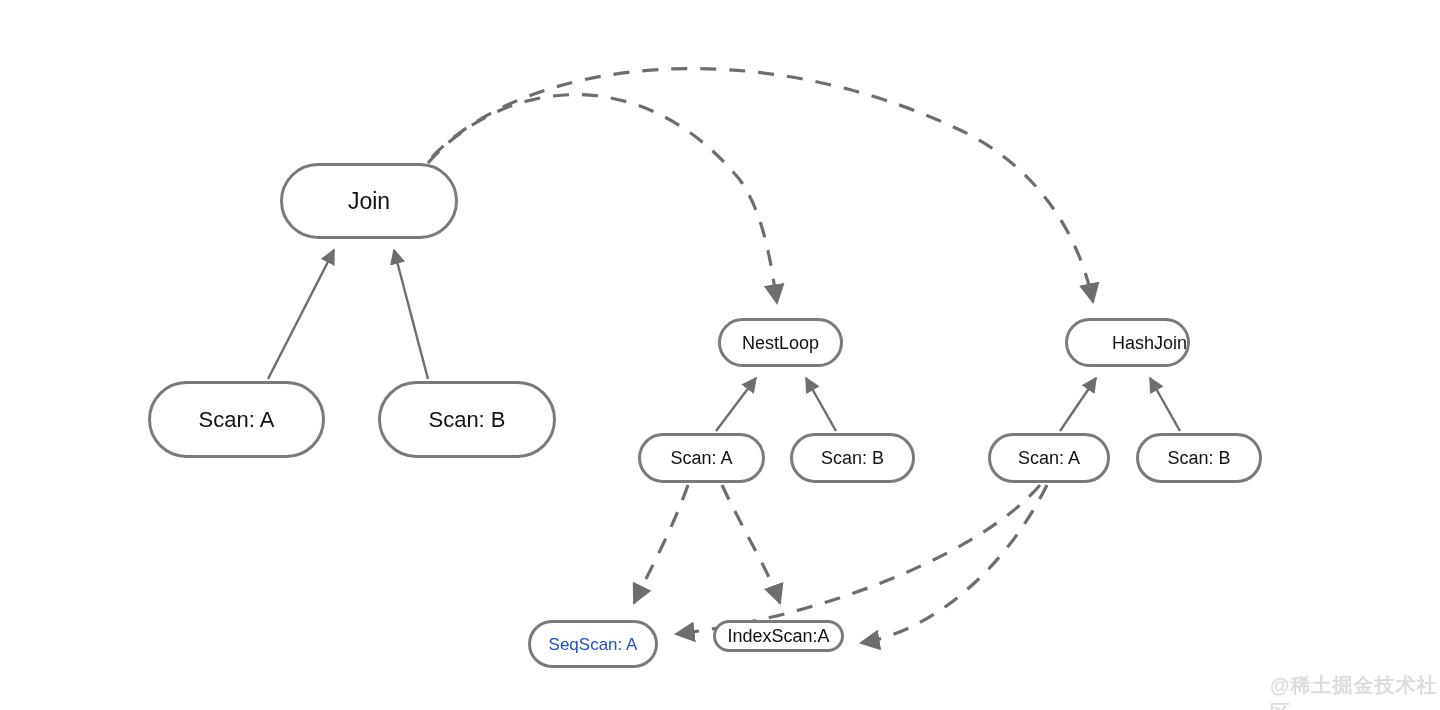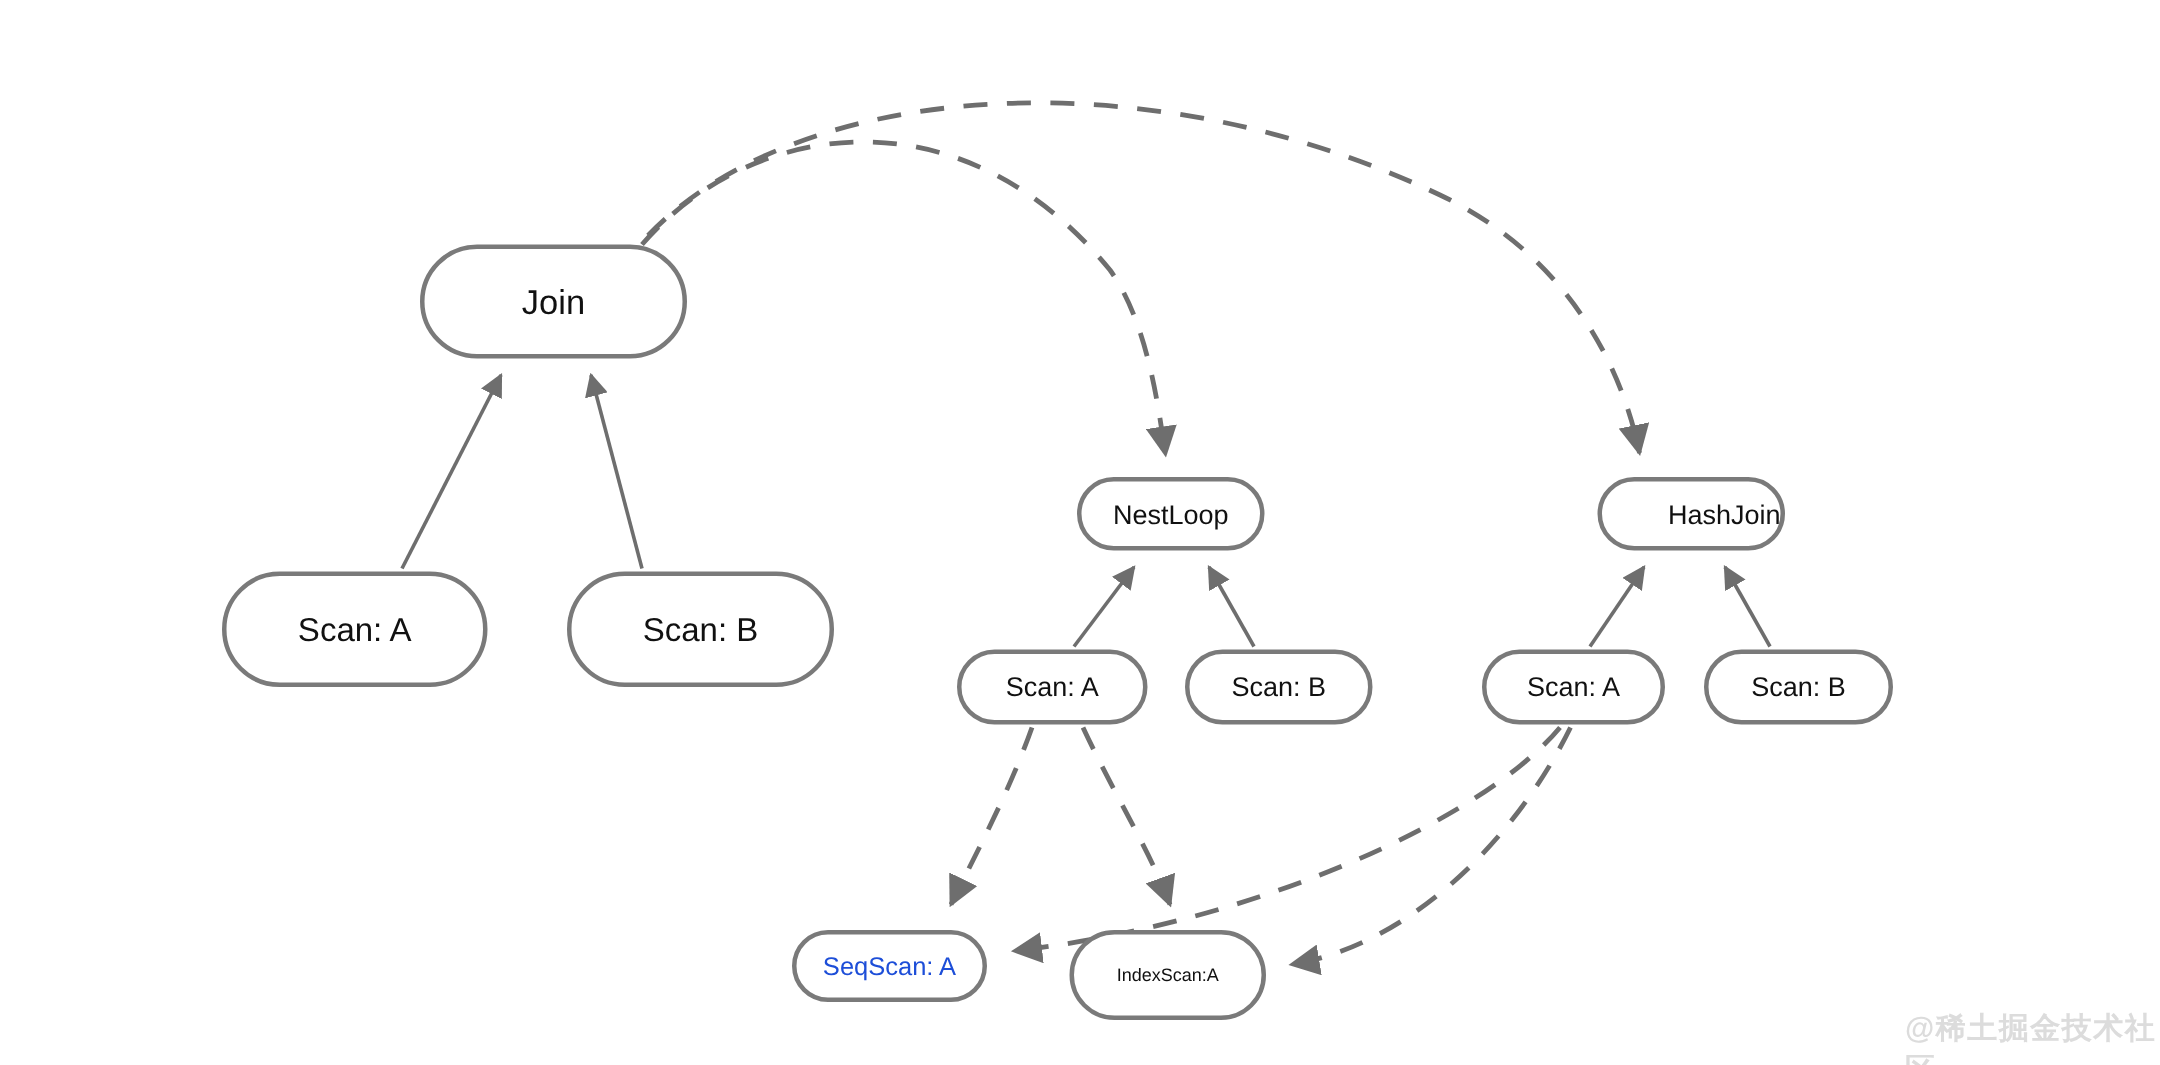--- a/index.html
+++ b/index.html
@@ -102,20 +102,20 @@
       </div>
       <div class="node" style="left: 988px; top: 433px; width: 122px; height: 50px; font-size: 18px; border-color: rgb(122, 122, 122); background: rgb(255, 255, 255); color: rgb(17, 17, 17);">
         <span class="node-label">Scan: A</span>
       </div>
       <div class="node" style="left: 1136px; top: 433px; width: 126px; height: 50px; font-size: 18px; border-color: rgb(122, 122, 122); background: rgb(255, 255, 255); color: rgb(17, 17, 17);">
         <span class="node-label">Scan: B</span>
       </div>
       <div class="node" style="left: 528px; top: 620px; width: 130px; height: 48px; font-size: 17px; border-color: rgb(122, 122, 122); background: rgb(255, 255, 255); color: #1d4ed8;">
         <span class="node-label">SeqScan: A</span>
       </div>
-      <div class="node" style="left: 713px; top: 620px; width: 131px; height: 60px; font-size: 12px; border-color: rgb(122, 122, 122); background: rgb(255, 255, 255); color: rgb(17, 17, 17);">
+      <div class="node" style="left: 713px; top: 620px; width: 131px; height: 32px; font-size: 18px; border-color: rgb(122, 122, 122); background: rgb(255, 255, 255); color: rgb(17, 17, 17);">
         <span class="node-label">IndexScan:A</span>
       </div>
     </div>
 
   <div class="watermark" style="left: 1270px; top: 672px; color: rgb(220, 220, 220);">@稀土掘金技术社区</div>
 
 </div>
 
 </body></html>

